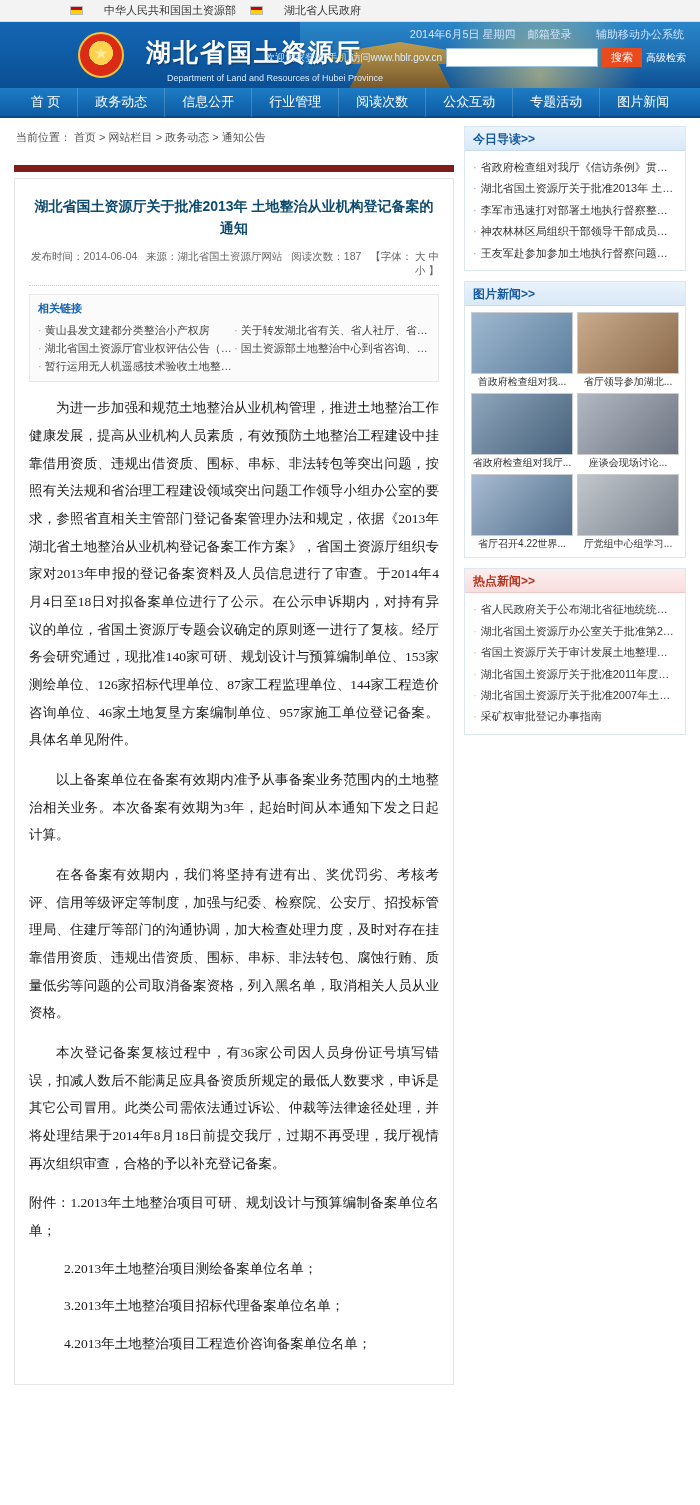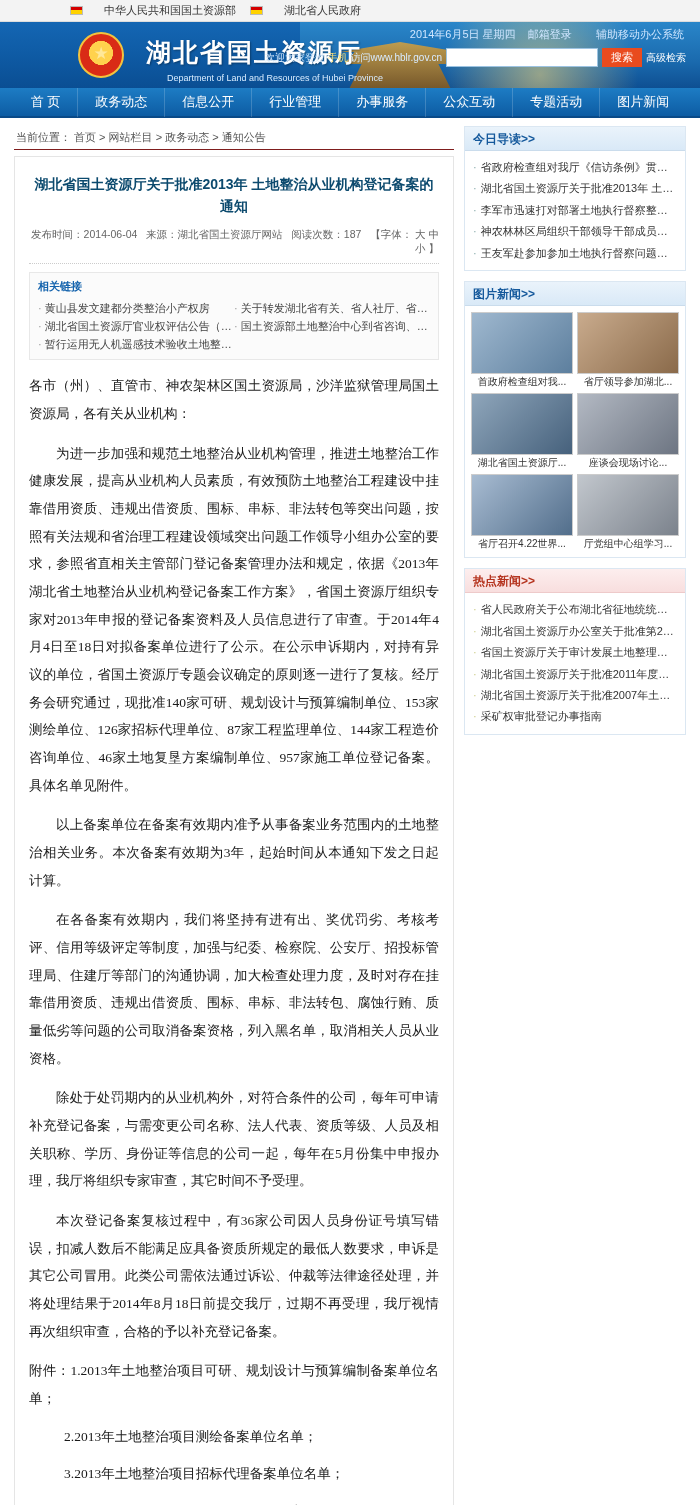--- a/index.html
+++ b/index.html
@@ -72,21 +72,21 @@
     border-right:1px solid rgba(255,255,255,.18); white-space:nowrap;
   }
   .nav a:last-child { border-right:none; }
 
   
   .wrap { display:flex; padding:8px 14px 0 14px; gap:10px; align-items:flex-start; }
   .left { width:440px; }
   .right { width:222px; }
 
   .crumb {
-    font-size:11px; color:#555; border-bottom:1px solid #7f1d1d; padding:4px 2px 4px 2px; margin-bottom:6px;
+    font-size:11px; color:#555; border-bottom:7px solid #7f1d1d; padding:4px 2px 20px 2px; margin-bottom:6px;
   }
   .crumb a { color:#555; text-decoration:none; }
 
   .article { border:1px solid #e5e5e5; padding:10px 14px 16px 14px; }
   .art-title {
     text-align:center; color:#0c4a6e; font-size:14px; font-weight:bold; line-height:1.6; margin:6px 0 10px;
   }
   .art-meta {
     text-align:right; font-size:10.5px; color:#666; border-bottom:1px dotted #ccc; padding-bottom:7px; margin-bottom:8px;
   }
@@ -172,21 +172,21 @@
       <button class="btn-search">搜索</button>
       <a class="adv" href="#">高级检索</a>
     </div>
   </div>
 
   <div class="nav">
     <a href="#">首 页</a>
     <a href="#">政务动态</a>
     <a href="#">信息公开</a>
     <a href="#">行业管理</a>
-    <a href="#">办事服务</a>
+    <a href="#">阅读次数</a>
     <a href="#">公众互动</a>
     <a href="#">专题活动</a>
     <a href="#">图片新闻</a>
   </div>
 
   <div class="wrap">
 
     <div class="left">
 
       <div class="crumb">
@@ -219,25 +219,23 @@
           <ul>
             <li><a href="#" style="color:#444;text-decoration:none;">黄山县发文建都分类整治小产权房</a></li>
             <li><a href="#" style="color:#444;text-decoration:none;">关于转发湖北省有关、省人社厅、省科技厅《关于…</a></li>
             <li><a href="#" style="color:#444;text-decoration:none;">湖北省国土资源厅官业权评估公告（2014年第2批…</a></li>
             <li><a href="#" style="color:#444;text-decoration:none;">国土资源部土地整治中心到省咨询、天门市调研土…</a></li>
             <li><a href="#" style="color:#444;text-decoration:none;">暂行运用无人机遥感技术验收土地整治项目</a></li>
           </ul>
         </div>
 
         <div class="body-text">
-          <p class="noindent">各市（州）、直管市、神农架林区国土资源局，沙洋监狱管理局国土资源局，各有关从业机构：</p>
           <p>为进一步加强和规范土地整治从业机构管理，推进土地整治工作健康发展，提高从业机构人员素质，有效预防土地整治工程建设中挂靠借用资质、违规出借资质、围标、串标、非法转包等突出问题，按照有关法规和省治理工程建设领域突出问题工作领导小组办公室的要求，参照省直相关主管部门登记备案管理办法和规定，依据《2013年湖北省土地整治从业机构登记备案工作方案》，省国土资源厅组织专家对2013年申报的登记备案资料及人员信息进行了审查。于2014年4月4日至18日对拟备案单位进行了公示。在公示申诉期内，对持有异议的单位，省国土资源厅专题会议确定的原则逐一进行了复核。经厅务会研究通过，现批准140家可研、规划设计与预算编制单位、153家测绘单位、126家招标代理单位、87家工程监理单位、144家工程造价咨询单位、46家土地复垦方案编制单位、957家施工单位登记备案。具体名单见附件。</p>
           <p>以上备案单位在备案有效期内准予从事备案业务范围内的土地整治相关业务。本次备案有效期为3年，起始时间从本通知下发之日起计算。</p>
           <p>在各备案有效期内，我们将坚持有进有出、奖优罚劣、考核考评、信用等级评定等制度，加强与纪委、检察院、公安厅、招投标管理局、住建厅等部门的沟通协调，加大检查处理力度，及时对存在挂靠借用资质、违规出借资质、围标、串标、非法转包、腐蚀行贿、质量低劣等问题的公司取消备案资格，列入黑名单，取消相关人员从业资格。</p>
-          <p>除处于处罚期内的从业机构外，对符合条件的公司，每年可申请补充登记备案，与需变更公司名称、法人代表、资质等级、人员及相关职称、学历、身份证等信息的公司一起，每年在5月份集中申报办理，我厅将组织专家审查，其它时间不予受理。</p>
           <p>本次登记备案复核过程中，有36家公司因人员身份证号填写错误，扣减人数后不能满足应具备资质所规定的最低人数要求，申诉是其它公司冒用。此类公司需依法通过诉讼、仲裁等法律途径处理，并将处理结果于2014年8月18日前提交我厅，过期不再受理，我厅视情再次组织审查，合格的予以补充登记备案。</p>
 
           <div class="attach-list">
             <p class="lead">附件：1.2013年土地整治项目可研、规划设计与预算编制备案单位名单；</p>
             <p class="item">2.2013年土地整治项目测绘备案单位名单；</p>
             <p class="item">3.2013年土地整治项目招标代理备案单位名单；</p>
             <p class="item">4.2013年土地整治项目工程造价咨询备案单位名单；</p>
 
           </div>
 
@@ -267,21 +265,21 @@
           <div class="photo-cell">
             <div class="photo-img p1"></div>
             <div class="photo-cap">首政府检查组对我...</div>
           </div>
           <div class="photo-cell">
             <div class="photo-img p2"></div>
             <div class="photo-cap">省厅领导参加湖北...</div>
           </div>
           <div class="photo-cell">
             <div class="photo-img p3"></div>
-            <div class="photo-cap">湖北省国土资源厅...</div>
+            <div class="photo-cap">省政府检查组对我厅...</div>
           </div>
           <div class="photo-cell">
             <div class="photo-img p4"></div>
             <div class="photo-cap">座谈会现场讨论...</div>
           </div>
           <div class="photo-cell">
             <div class="photo-img p5"></div>
             <div class="photo-cap">省厅召开4.22世界...</div>
           </div>
           <div class="photo-cell">

